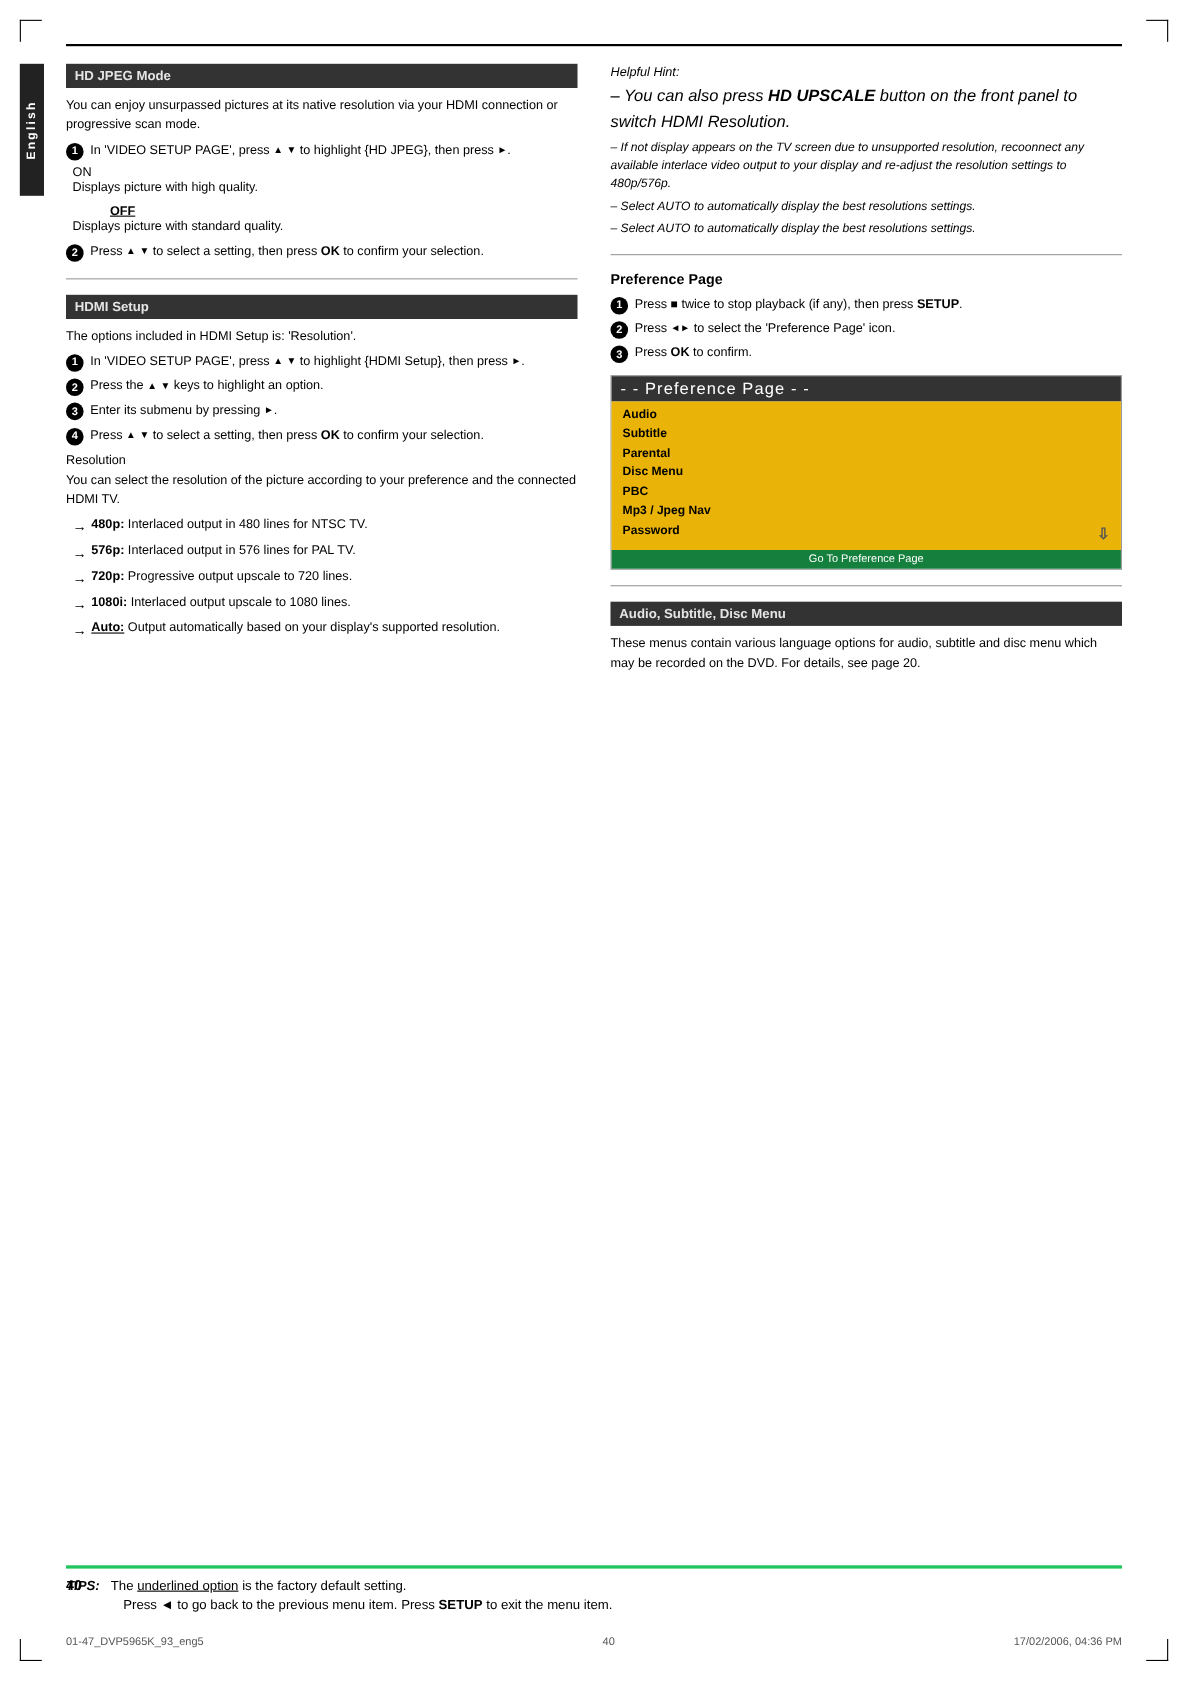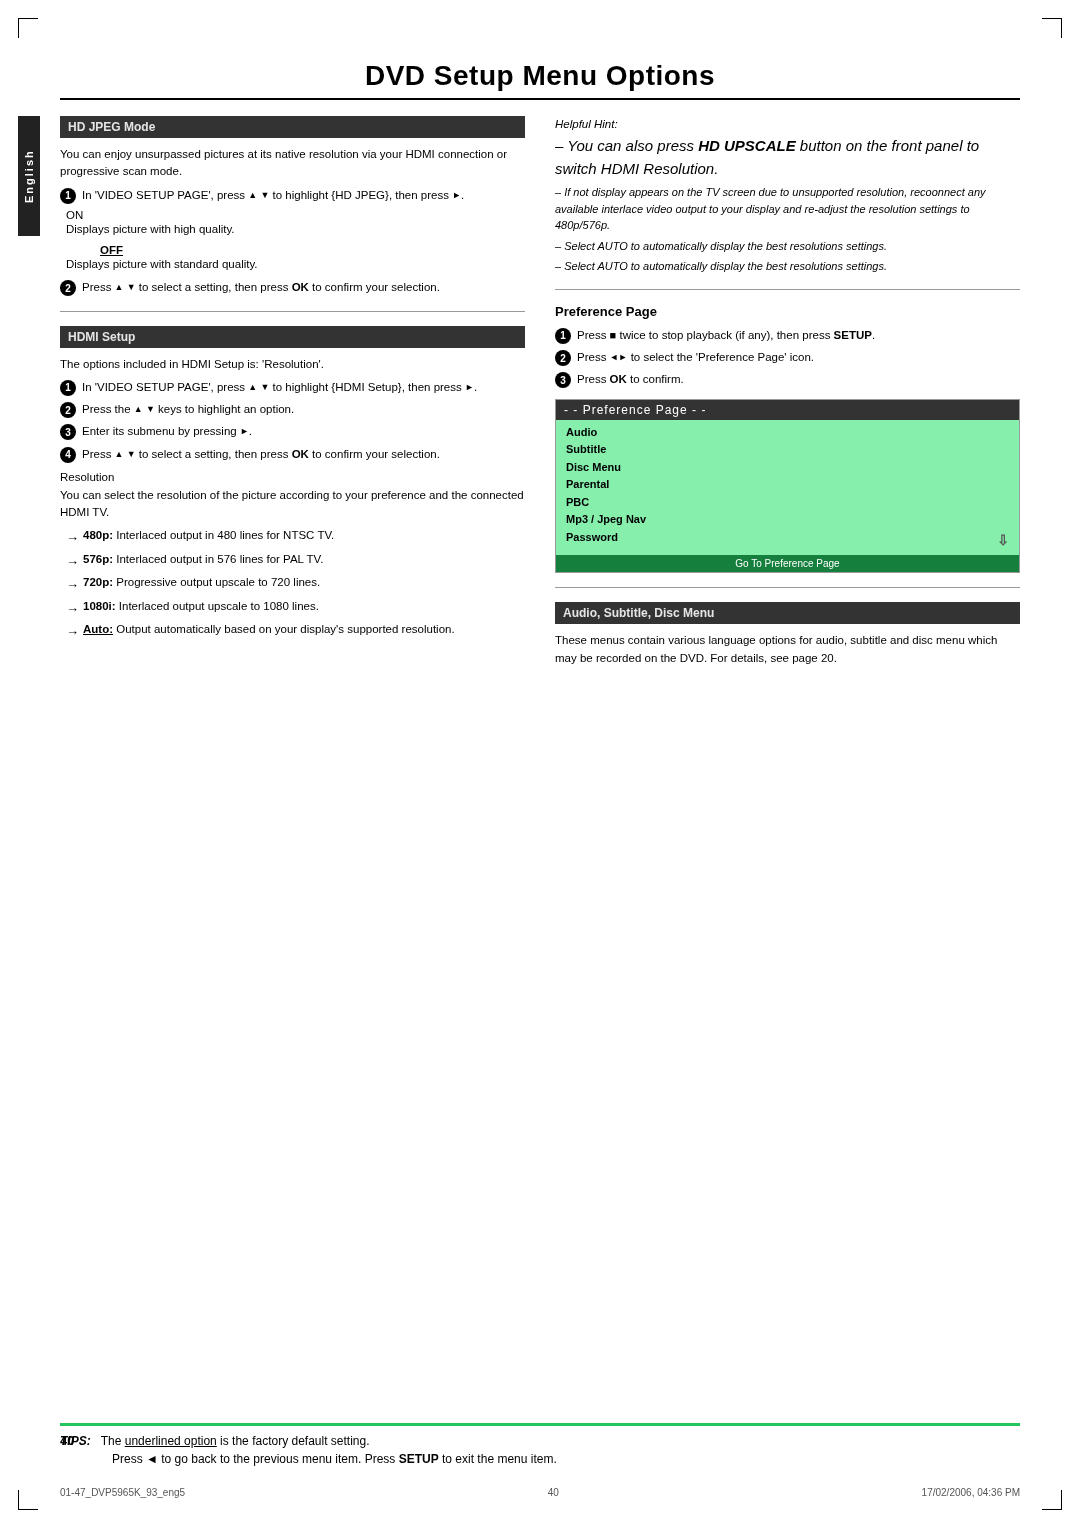--- a/index.html
+++ b/index.html
@@ -196,28 +196,28 @@
     .pref-menu-box {
       border: 1px solid #999;
       margin: 10px 0;
       font-size: 11px;
     }
 
     .pref-menu-title {
       background: #333;
       color: #fff;
       padding: 3px 8px;
-      font-size: 12px;
+      font-size: 15px;
       font-weight: normal;
       letter-spacing: 1px;
     }
 
     .pref-menu-items {
       padding: 4px 10px;
-      background: #86efac;
+      background: #eab308;
     }
 
     .pref-menu-item {
       font-size: 11px;
       line-height: 1.6;
       font-weight: bold;
     }
 
     .pref-menu-footer {
       background: #15803d;
@@ -272,21 +272,20 @@
 </head>
 <body>
 
 <div class="page-container">
 
   <div class="corner-mark corner-tl"></div>
   <div class="corner-mark corner-tr"></div>
   <div class="corner-mark corner-bl"></div>
   <div class="corner-mark corner-br"></div>
 
-  <h1 class="page-title">DVD Setup Menu Options</h1>
   <hr class="title-rule">
 
   <div class="two-col">
 
     <div class="col-left">
 
       <div class="english-sidebar">English</div>
 
       <div>
         <div class="section-header">HD JPEG Mode</div>
@@ -397,22 +396,22 @@
         <div class="numbered-item">
           <span class="num-circle">3</span>
           <span>Press <strong>OK</strong> to confirm.</span>
         </div>
 
         <div class="pref-menu-box">
           <div class="pref-menu-title">- - Preference Page - -</div>
           <div class="pref-menu-items">
             <div class="pref-menu-item">Audio</div>
             <div class="pref-menu-item">Subtitle</div>
+            <div class="pref-menu-item">Parental</div>
             <div class="pref-menu-item">Disc Menu</div>
-            <div class="pref-menu-item">Parental</div>
             <div class="pref-menu-item">PBC</div>
             <div class="pref-menu-item">Mp3 / Jpeg Nav</div>
             <div class="pref-menu-item" style="display:flex;justify-content:space-between;">
               <span>Password</span>
               <span style="font-size:14px; color:#555;">⇩</span>
             </div>
           </div>
           <div class="pref-menu-footer">Go To Preference Page</div>
         </div>
       </div>

